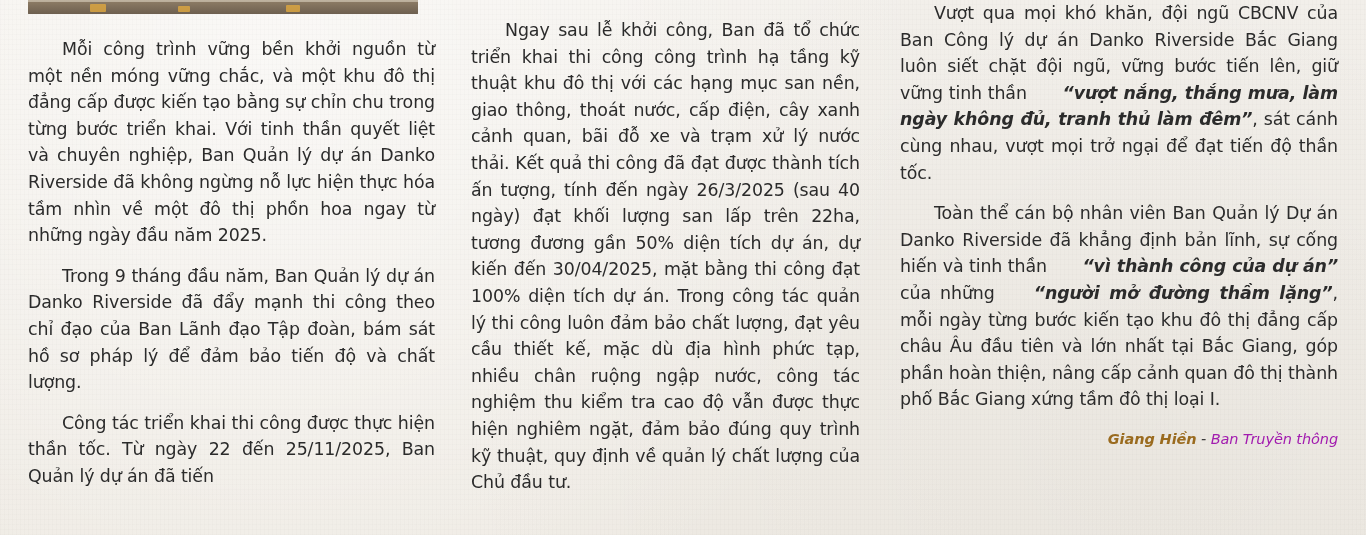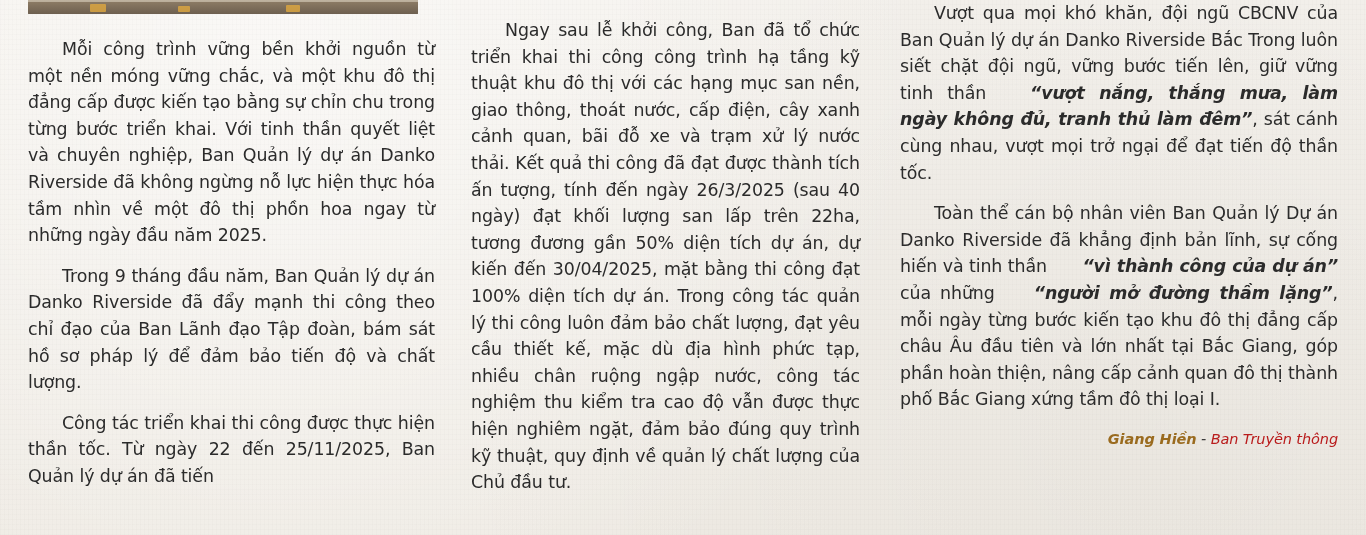--- a/index.html
+++ b/index.html
@@ -104,21 +104,21 @@
     color: #3a3a3a;
     font-style: italic;
     text-indent: 0;
   }
   .byline .author {
     color: #9a6b1f;
     font-weight: bold;
     font-style: italic;
   }
   .byline .dept {
-    color: #b91c1c;
+    color: #a21caf;
     font-style: italic;
   }
 </style>
 </head>
 <body>
 
 <div class="paper-texture"></div>
 
 <div class="page">
 
@@ -135,21 +135,21 @@
     <p>Trong 9 tháng đầu năm, Ban Quản lý dự án Danko Riverside đã đẩy mạnh thi công theo chỉ đạo của Ban Lãnh đạo Tập đoàn, bám sát hồ sơ pháp lý để đảm bảo tiến độ và chất lượng.</p>
     <p>Công tác triển khai thi công được thực hiện thần tốc. Từ ngày 22 đến 25/11/2025, Ban Quản lý dự án đã tiến</p>
   </div>
 
   <div class="column col-2">
     <p>Ngay sau lễ khởi công, Ban đã tổ chức triển khai thi công công trình hạ tầng kỹ thuật khu đô thị với các hạng mục san nền, giao thông, thoát nước, cấp điện, cây xanh cảnh quan, bãi đỗ xe và trạm xử lý nước thải. Kết quả thi công đã đạt được thành tích ấn tượng, tính đến ngày 26/3/2025 (sau 40 ngày) đạt khối lượng san lấp trên 22ha, tương đương gần 50% diện tích dự án, dự kiến đến 30/04/2025, mặt bằng thi công đạt 100% diện tích dự án. Trong công tác quản lý thi công luôn đảm bảo chất lượng, đạt yêu cầu thiết kế, mặc dù địa hình phức tạp, nhiều chân ruộng ngập nước, công tác nghiệm thu kiểm tra cao độ vẫn được thực hiện nghiêm ngặt, đảm bảo đúng quy trình kỹ thuật, quy định về quản lý chất lượng của Chủ đầu tư.</p>
   </div>
 
   <div class="column col-3">
     <p>
-      <span>Vượt qua mọi khó khăn, đội ngũ CBCNV của Ban Quản lý dự án Danko Riverside Bắc Trong luôn siết chặt đội ngũ, vững bước tiến lên, giữ vững tinh thần </span><span class="bi">“vượt nắng, thắng mưa, làm ngày không đủ, tranh thủ làm đêm”</span><span>, sát cánh cùng nhau, vượt mọi trở ngại để đạt tiến độ thần tốc.</span>
+      <span>Vượt qua mọi khó khăn, đội ngũ CBCNV của Ban Công lý dự án Danko Riverside Bắc Giang luôn siết chặt đội ngũ, vững bước tiến lên, giữ vững tinh thần </span><span class="bi">“vượt nắng, thắng mưa, làm ngày không đủ, tranh thủ làm đêm”</span><span>, sát cánh cùng nhau, vượt mọi trở ngại để đạt tiến độ thần tốc.</span>
     </p>
     <p>
       <span>Toàn thể cán bộ nhân viên Ban Quản lý Dự án Danko Riverside đã khẳng định bản lĩnh, sự cống hiến và tinh thần </span><span class="bi">“vì thành công của dự án”</span><span> của những </span><span class="bi">“người mở đường thầm lặng”</span><span>, mỗi ngày từng bước kiến tạo khu đô thị đẳng cấp châu Âu đầu tiên và lớn nhất tại Bắc Giang, góp phần hoàn thiện, nâng cấp cảnh quan đô thị thành phố Bắc Giang xứng tầm đô thị loại I.</span>
     </p>
     <p class="byline">
       <span class="author">Giang Hiền</span><span> - </span><span class="dept">Ban Truyền thông</span>
     </p>
   </div>
 
 </div>

